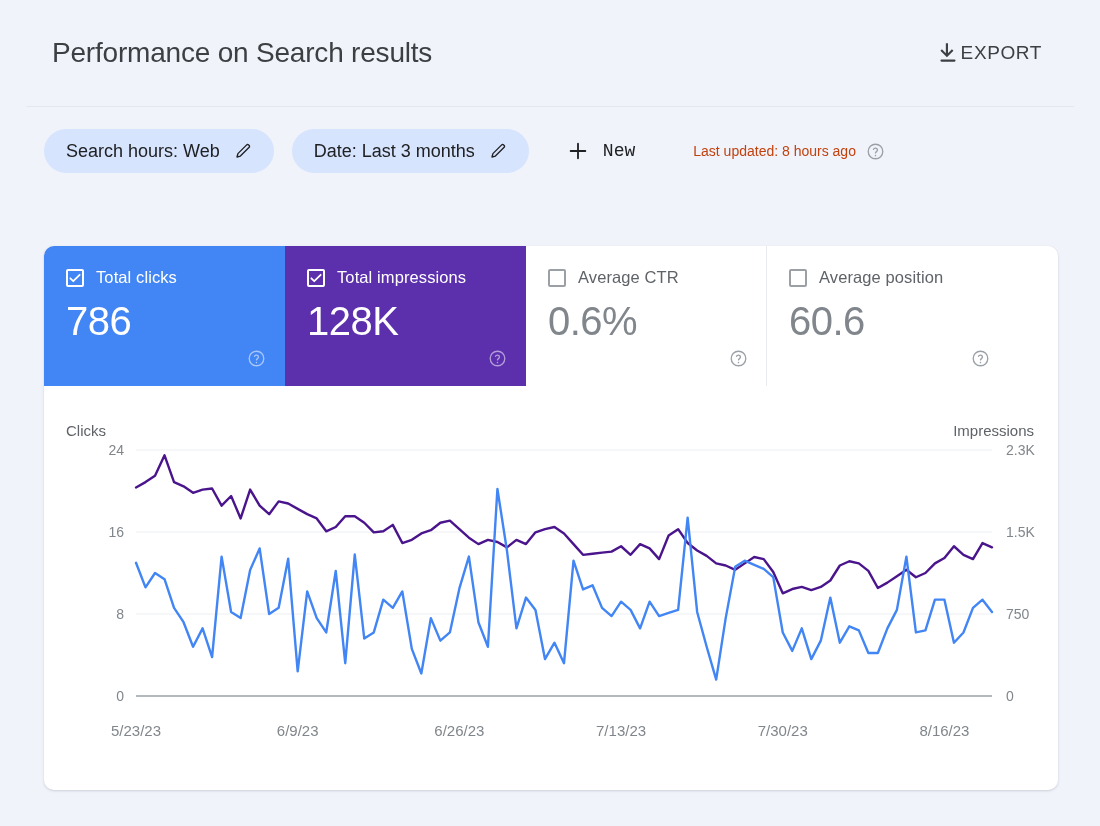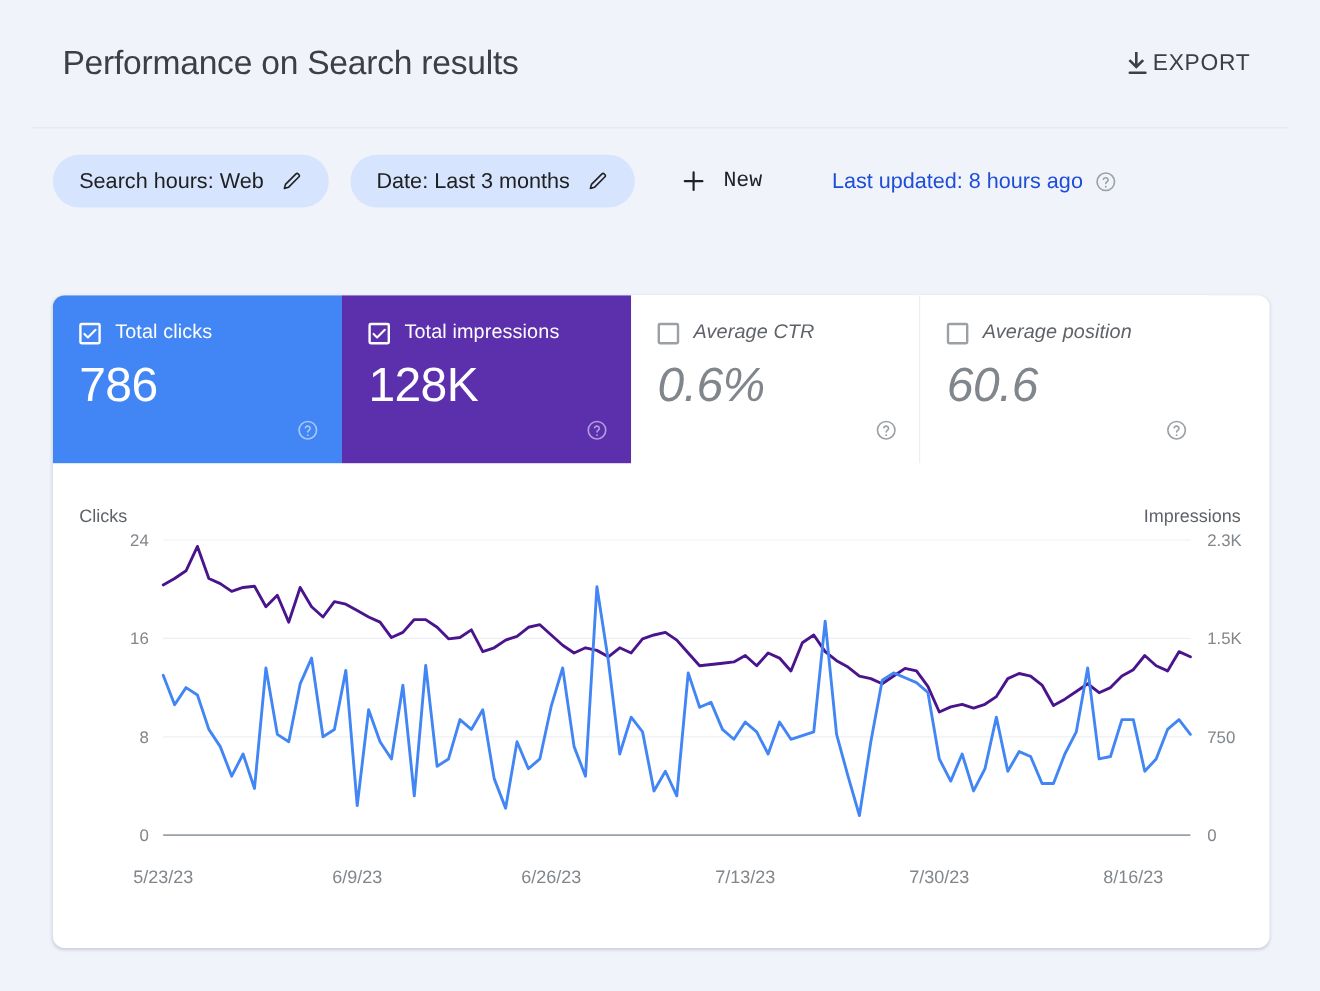--- a/index.html
+++ b/index.html
@@ -49,42 +49,42 @@
   .new-btn {
     display: flex; align-items: center; gap: 14px;
     background: transparent; border: none; cursor: pointer;
     height: 44px; padding: 0 16px 0 12px; margin-left: 8px; font-family: Liberation Mono, monospace;
   }
   .plus-icon { width: 22px; height: 22px; display:block; }
   .new-label { font-size: 18px; font-weight: 500; color: #202124; }
   .last-updated {
     display: flex; align-items: center; gap: 10px; margin-left: 42px;
   }
-  .lu-text { font-size: 18px; color: #1d4ed8; white-space: nowrap; }
+  .lu-text { font-size: 14px; color: #c2410c; white-space: nowrap; }
   .help-icon { width: 19px; height: 19px; display:block; }
 
   
   .card {
     position: absolute; left: 44px; top: 246px;
     width: 1014px; height: 544px;
     background: #ffffff; border-radius: 10px;
     box-shadow: 0 1px 3px rgba(60,64,67,.13), 0 1px 2px rgba(60,64,67,.07);
     overflow: hidden;
   }
 
   
   .tiles { display: flex; height: 140px; }
   .tile {
     position: relative; flex: 0 0 241px; padding: 22px 20px 0 22px;
     border-right: 1px solid #e8eaed; cursor: pointer;
   }
   .tile:last-child { border-right: none; }
   .tile.clicks   { background: #4285f4; border-right-color: transparent; }
   .tile.impr     { background: #5c2fad; border-right-color: transparent; }
-  .tile.plain    { background: #ffffff; font-style: italic; }
+  .tile.plain    { background: #ffffff; }
   .tile-head { display: flex; align-items: center; gap: 12px; }
   .cbox {
     width: 18px; height: 18px; border-radius: 2px; flex: 0 0 18px;
     display: flex; align-items: center; justify-content: center;
   }
   .cbox.on  { border: 2px solid #ffffff; }
   .cbox.off { border: 2px solid #9aa0a6; }
   .cbox svg { width: 14px; height: 14px; display:block; }
   .tile-name { font-size: 16.5px; letter-spacing: .1px; }
   .tile.clicks .tile-name, .tile.impr .tile-name { color: #ffffff; }

